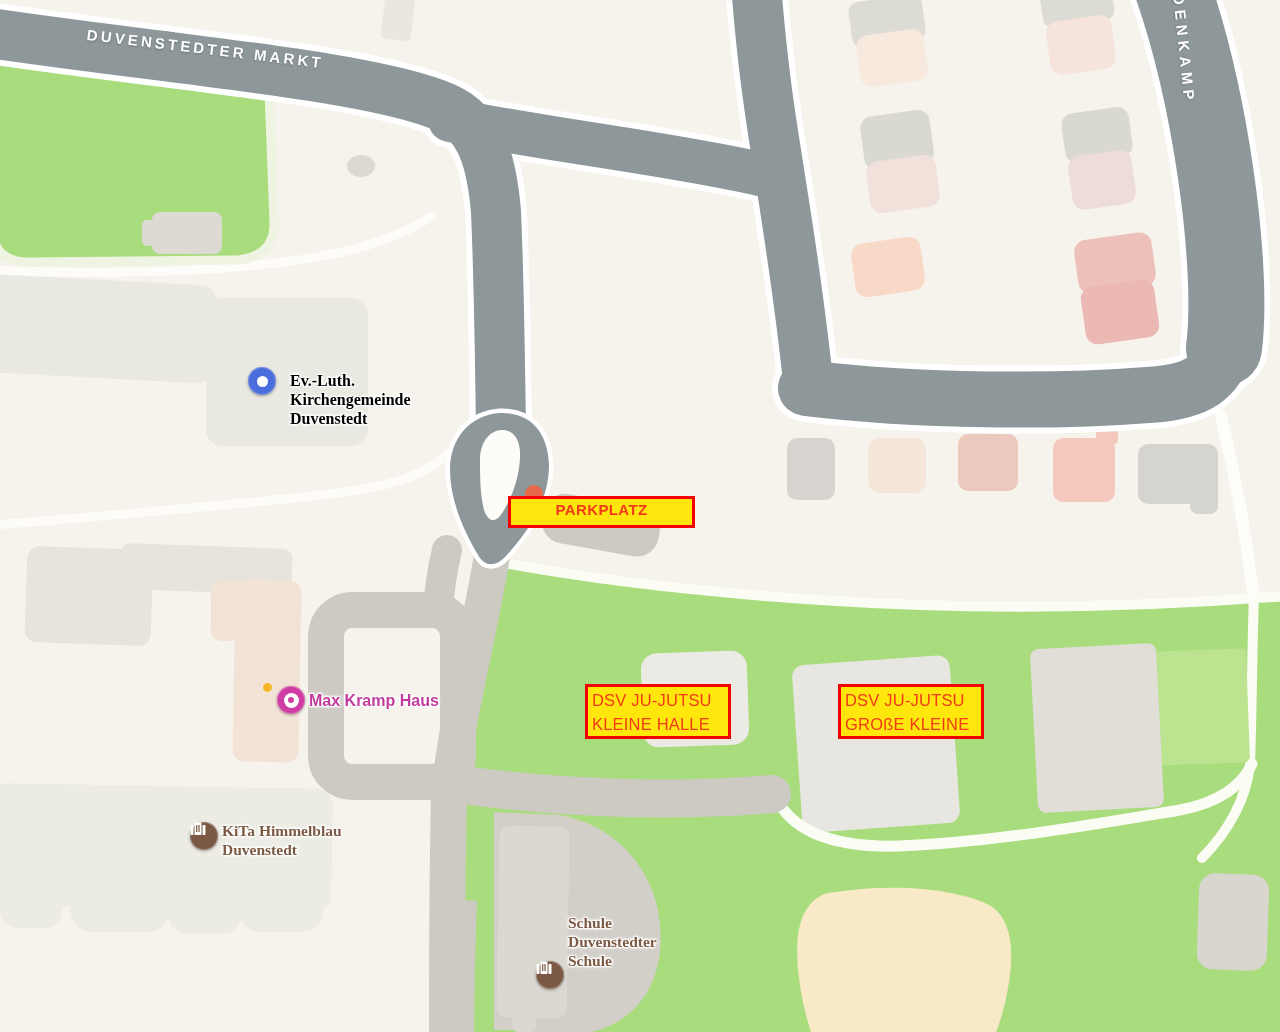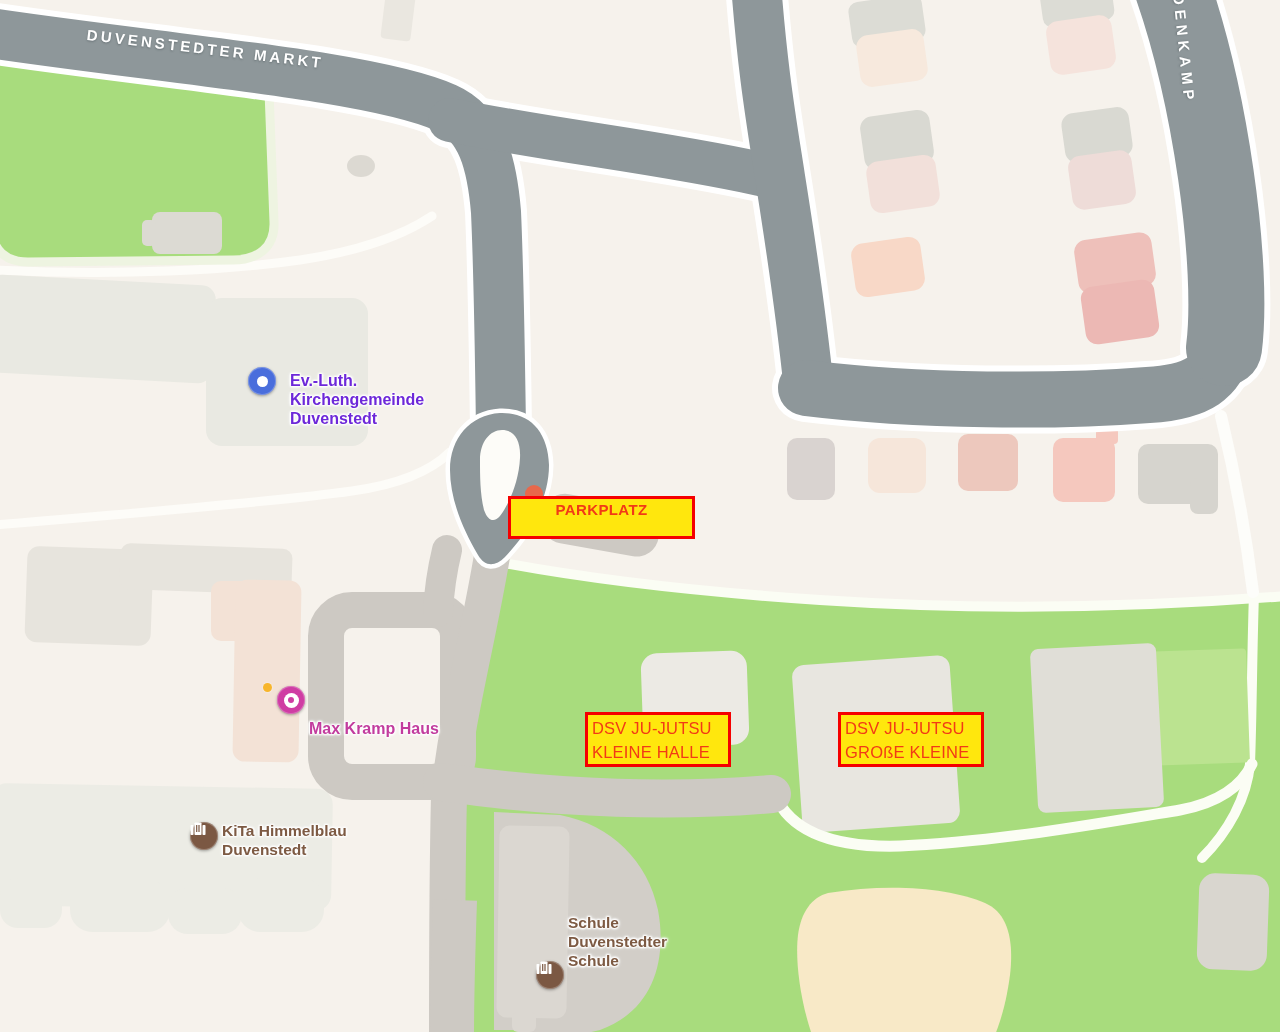--- a/index.html
+++ b/index.html
@@ -30,29 +30,29 @@
   .icon-pink{background:#cf3ca3;}
   .icon-brown{background:#7b5843;}
   .white-dot{width:11px;height:11px;border-radius:50%;background:#fff;}
   .white-ring{width:15px;height:15px;border-radius:50%;background:#fff;display:flex;align-items:center;justify-content:center;}
   .ring-core{width:6px;height:6px;border-radius:50%;background:#cf3ca3;}
   .yellow-dot{position:absolute;width:9px;height:9px;border-radius:50%;background:#f7b52c;box-shadow:0 0 2px rgba(255,255,255,.8);}
   .anno{
     position:absolute;background:#ffe70d;border:3px solid #f50000;
     box-sizing:border-box;color:#f23a16;font-weight:600;
   }
-  #anno-parkplatz{left:508px;top:496px;width:187px;height:43px;
+  #anno-parkplatz{left:508px;top:496px;width:187px;height:32px;
     font-size:15px;line-height:22px;text-align:center;letter-spacing:.4px;}
   .anno-hall{width:146px;height:55px;font-size:16.5px;line-height:24px;
-    padding:1px 0 0 4px;font-weight:500;letter-spacing:.2px;margin-top:28px;}
+    padding:1px 0 0 4px;font-weight:500;letter-spacing:.2px;}
   #anno-kleine{left:585px;top:684px;}
   #anno-grosse{left:838px;top:684px;}
-  .t-blue{color:#6d28d9;font-size:16px;}
-  .t-pink{color:#c23c9e;font-size:16px;margin-top:28px;}
-  .t-brown{color:#7d5a43;font-size:15.5px;}
+  .t-blue{color:#000000;font-size:16px;font-family:Liberation Serif, serif;}
+  .t-pink{color:#c23c9e;font-size:16px;}
+  .t-brown{color:#7d5a43;font-size:15.5px;font-family:Liberation Serif, serif;}
 </style>
 </head>
 <body>
 
 <div id="stage">
 
   <svg width="1280" height="1032" viewBox="0 0 1280 1032">
 
     <rect x="0" y="0" width="1280" height="1032" fill="#f6f2ec"></rect>
 

